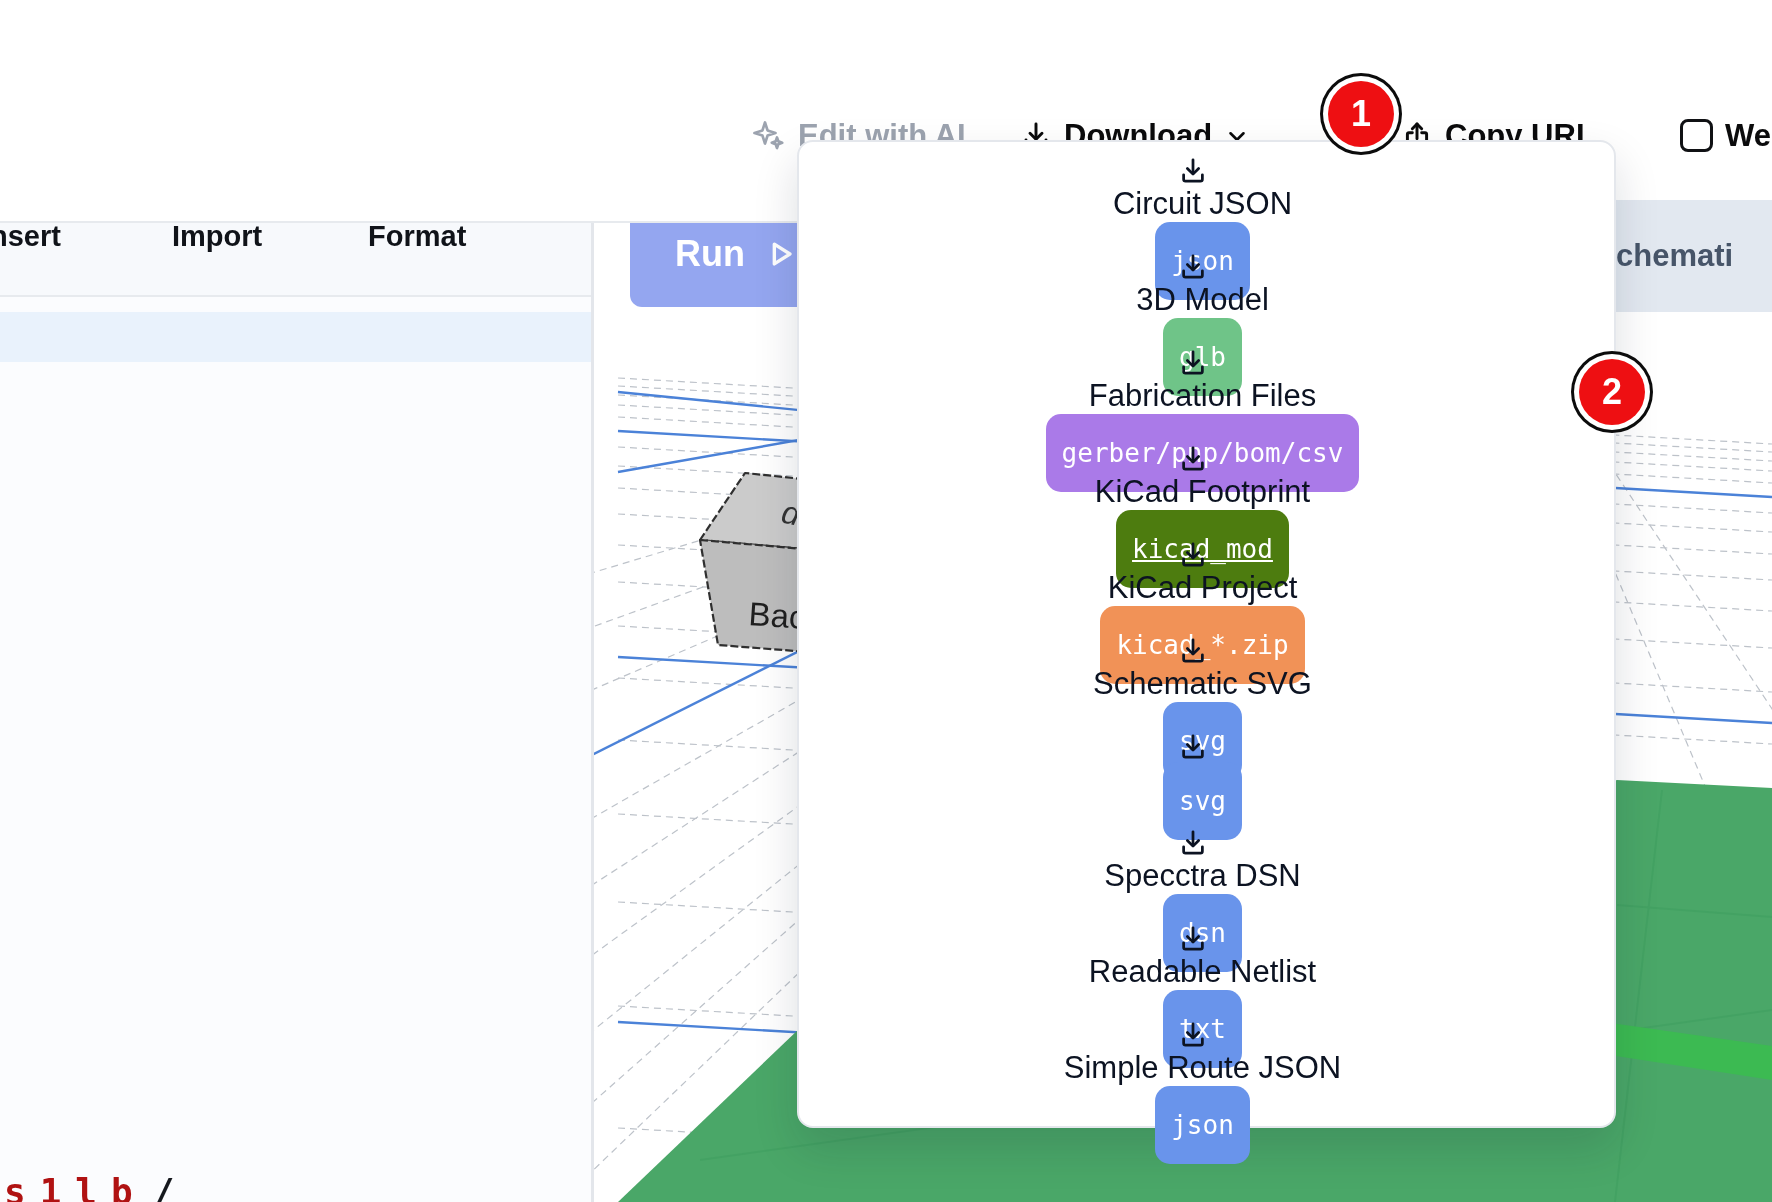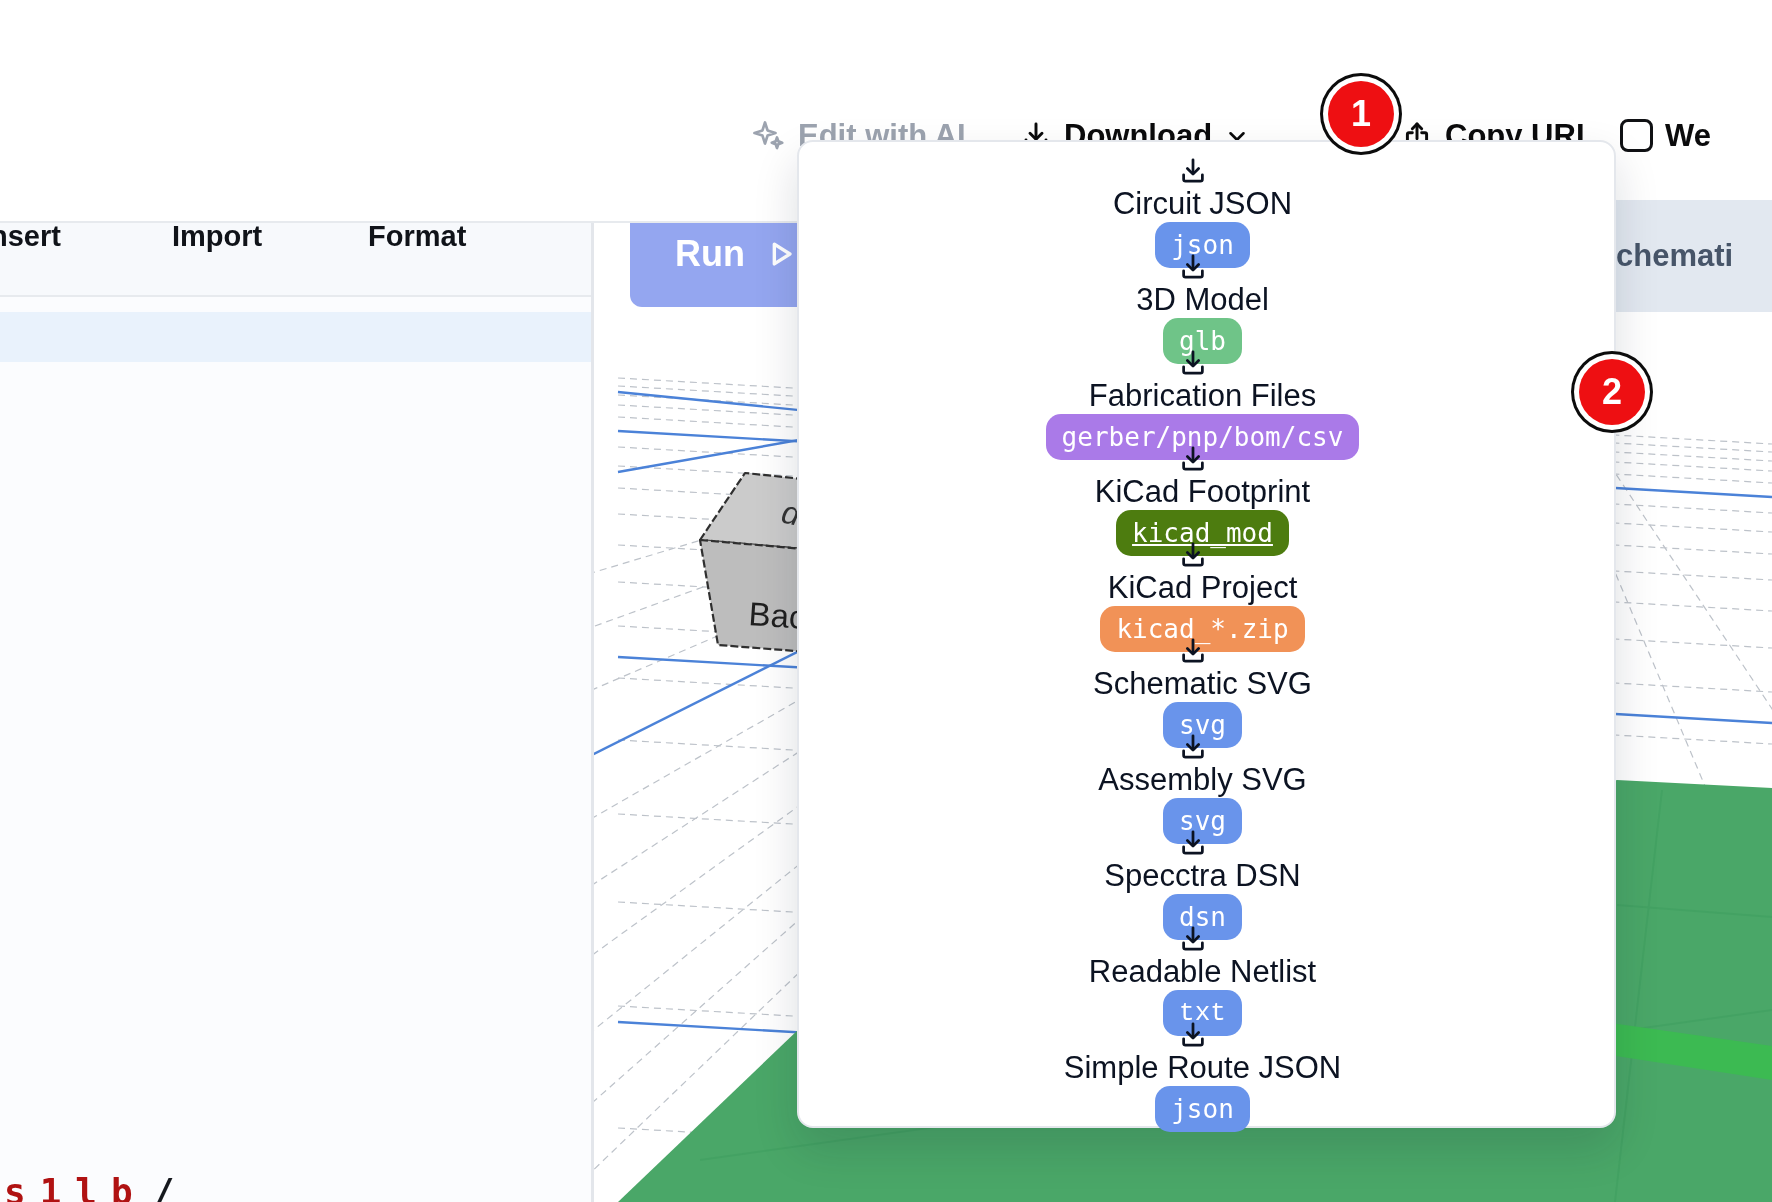--- a/index.html
+++ b/index.html
@@ -11,21 +11,21 @@
 
   
   #header { position:absolute; left:0; top:0; width:1608px; height:175px;
     background:#ffffff; border-bottom:2px solid #e7eaee; z-index:20;margin-top:48px; }
   .hitem { position:absolute; top:0; height:175px; display:flex; align-items:center;
     gap:12px; font-size:31px; font-weight:600; color:#0b0b0c; cursor:pointer; }
   .hicon { display:flex; align-items:center; }
   #edit-ai { left:750px; color:#9ca3af; }
   #download-btn { left:1020px; }
   #copy-url-btn { left:1401px; }
-  #web-toggle { left:1620px; }
+  #web-toggle { left:1680px; }
   .checkbox { width:33px; height:33px; border:3.5px solid #101114; border-radius:8px;
     background:#fff; }
 
   
   #left-panel { position:absolute; left:0; top:176px; width:594px; height:1026px;
     background:#fbfcfe; border-right:3px solid #e3e6eb; z-index:15; overflow:hidden; }
   #menubar { position:absolute; left:0; top:0; width:100%; height:121px;
     background:#f7f9fc; border-bottom:2px solid #e7eaee; }
   .menubar-item { position:absolute; top:0; height:121px; display:flex; align-items:center;
     font-size:29px; font-weight:700; color:#101319; cursor:pointer; }
@@ -53,21 +53,21 @@
 
   
   #download-menu { position:absolute; left:797px; top:140px; width:819px; height:988px;
     background:#ffffff; border:2px solid #e4e7ec; border-radius:16px; z-index:30;
     box-shadow:0 20px 45px rgba(16,24,40,.14); padding-top:14px; }
   .menu-item { height:96px; display:flex; align-items:center; padding:0 44px 0 36px;
     cursor:pointer;flex-direction:column; }
   .mi-icon { display:flex; align-items:center; margin-right:20px; }
   .mi-label { font-size:31px; font-weight:500; color:#0c1322; flex:1; }
   .mi-badge { font-family:"DejaVu Sans Mono", monospace; font-size:26px; color:#fff;
-    padding:8px 16px; border-radius:15px; white-space:nowrap; }
+    padding:24px 16px; border-radius:15px; white-space:nowrap; }
 
   
   .step-badge { position:absolute; width:66px; height:66px; border-radius:50%;
     background:#ee0f12; color:#fff; font-size:36px; font-weight:700; z-index:40;
     display:flex; align-items:center; justify-content:center;
     box-shadow:0 0 0 5px #ffffff, 0 0 0 8px #0c0c0c; }
   #step-badge-1 { left:1328px; top:81px; }
   #step-badge-2 { left:1579px; top:359px; }
 </style>
 </head>
@@ -284,21 +284,20 @@
   </div>
 
   <div class="menu-item">
     <span class="mi-icon">
       <svg width="30" height="30" viewBox="0 0 24 24" fill="none" stroke="#0c1322" stroke-width="2.2" stroke-linecap="round" stroke-linejoin="round">
         <path d="M12 3v11"></path>
           <path d="M7.5 10l4.5 4.5L16.5 10"></path>
           <path d="M4.5 15v3.5a1.5 1.5 0 0 0 1.5 1.5h12a1.5 1.5 0 0 0 1.5-1.5V15"></path>
       </svg>
     </span>
-    <span class="mi-label">Assembly SVG</span>
     <span class="mi-badge" style="background: rgb(105, 148, 235);">svg</span>
   </div>
 
   <div class="menu-item">
     <span class="mi-icon">
       <svg width="30" height="30" viewBox="0 0 24 24" fill="none" stroke="#0c1322" stroke-width="2.2" stroke-linecap="round" stroke-linejoin="round">
         <path d="M12 3v11"></path>
           <path d="M7.5 10l4.5 4.5L16.5 10"></path>
           <path d="M4.5 15v3.5a1.5 1.5 0 0 0 1.5 1.5h12a1.5 1.5 0 0 0 1.5-1.5V15"></path>
       </svg>
@@ -309,21 +308,21 @@
 
   <div class="menu-item">
     <span class="mi-icon">
       <svg width="30" height="30" viewBox="0 0 24 24" fill="none" stroke="#0c1322" stroke-width="2.2" stroke-linecap="round" stroke-linejoin="round">
         <path d="M12 3v11"></path>
           <path d="M7.5 10l4.5 4.5L16.5 10"></path>
           <path d="M4.5 15v3.5a1.5 1.5 0 0 0 1.5 1.5h12a1.5 1.5 0 0 0 1.5-1.5V15"></path>
       </svg>
     </span>
     <span class="mi-label">Readable Netlist</span>
-    <span class="mi-badge" style="background: rgb(105, 148, 235); font-family: Liberation Mono, monospace;">txt</span>
+    <span class="mi-badge" style="background: rgb(105, 148, 235);">txt</span>
   </div>
 
   <div class="menu-item">
     <span class="mi-icon">
       <svg width="30" height="30" viewBox="0 0 24 24" fill="none" stroke="#0c1322" stroke-width="2.2" stroke-linecap="round" stroke-linejoin="round">
         <path d="M12 3v11"></path>
           <path d="M7.5 10l4.5 4.5L16.5 10"></path>
           <path d="M4.5 15v3.5a1.5 1.5 0 0 0 1.5 1.5h12a1.5 1.5 0 0 0 1.5-1.5V15"></path>
       </svg>
     </span>

